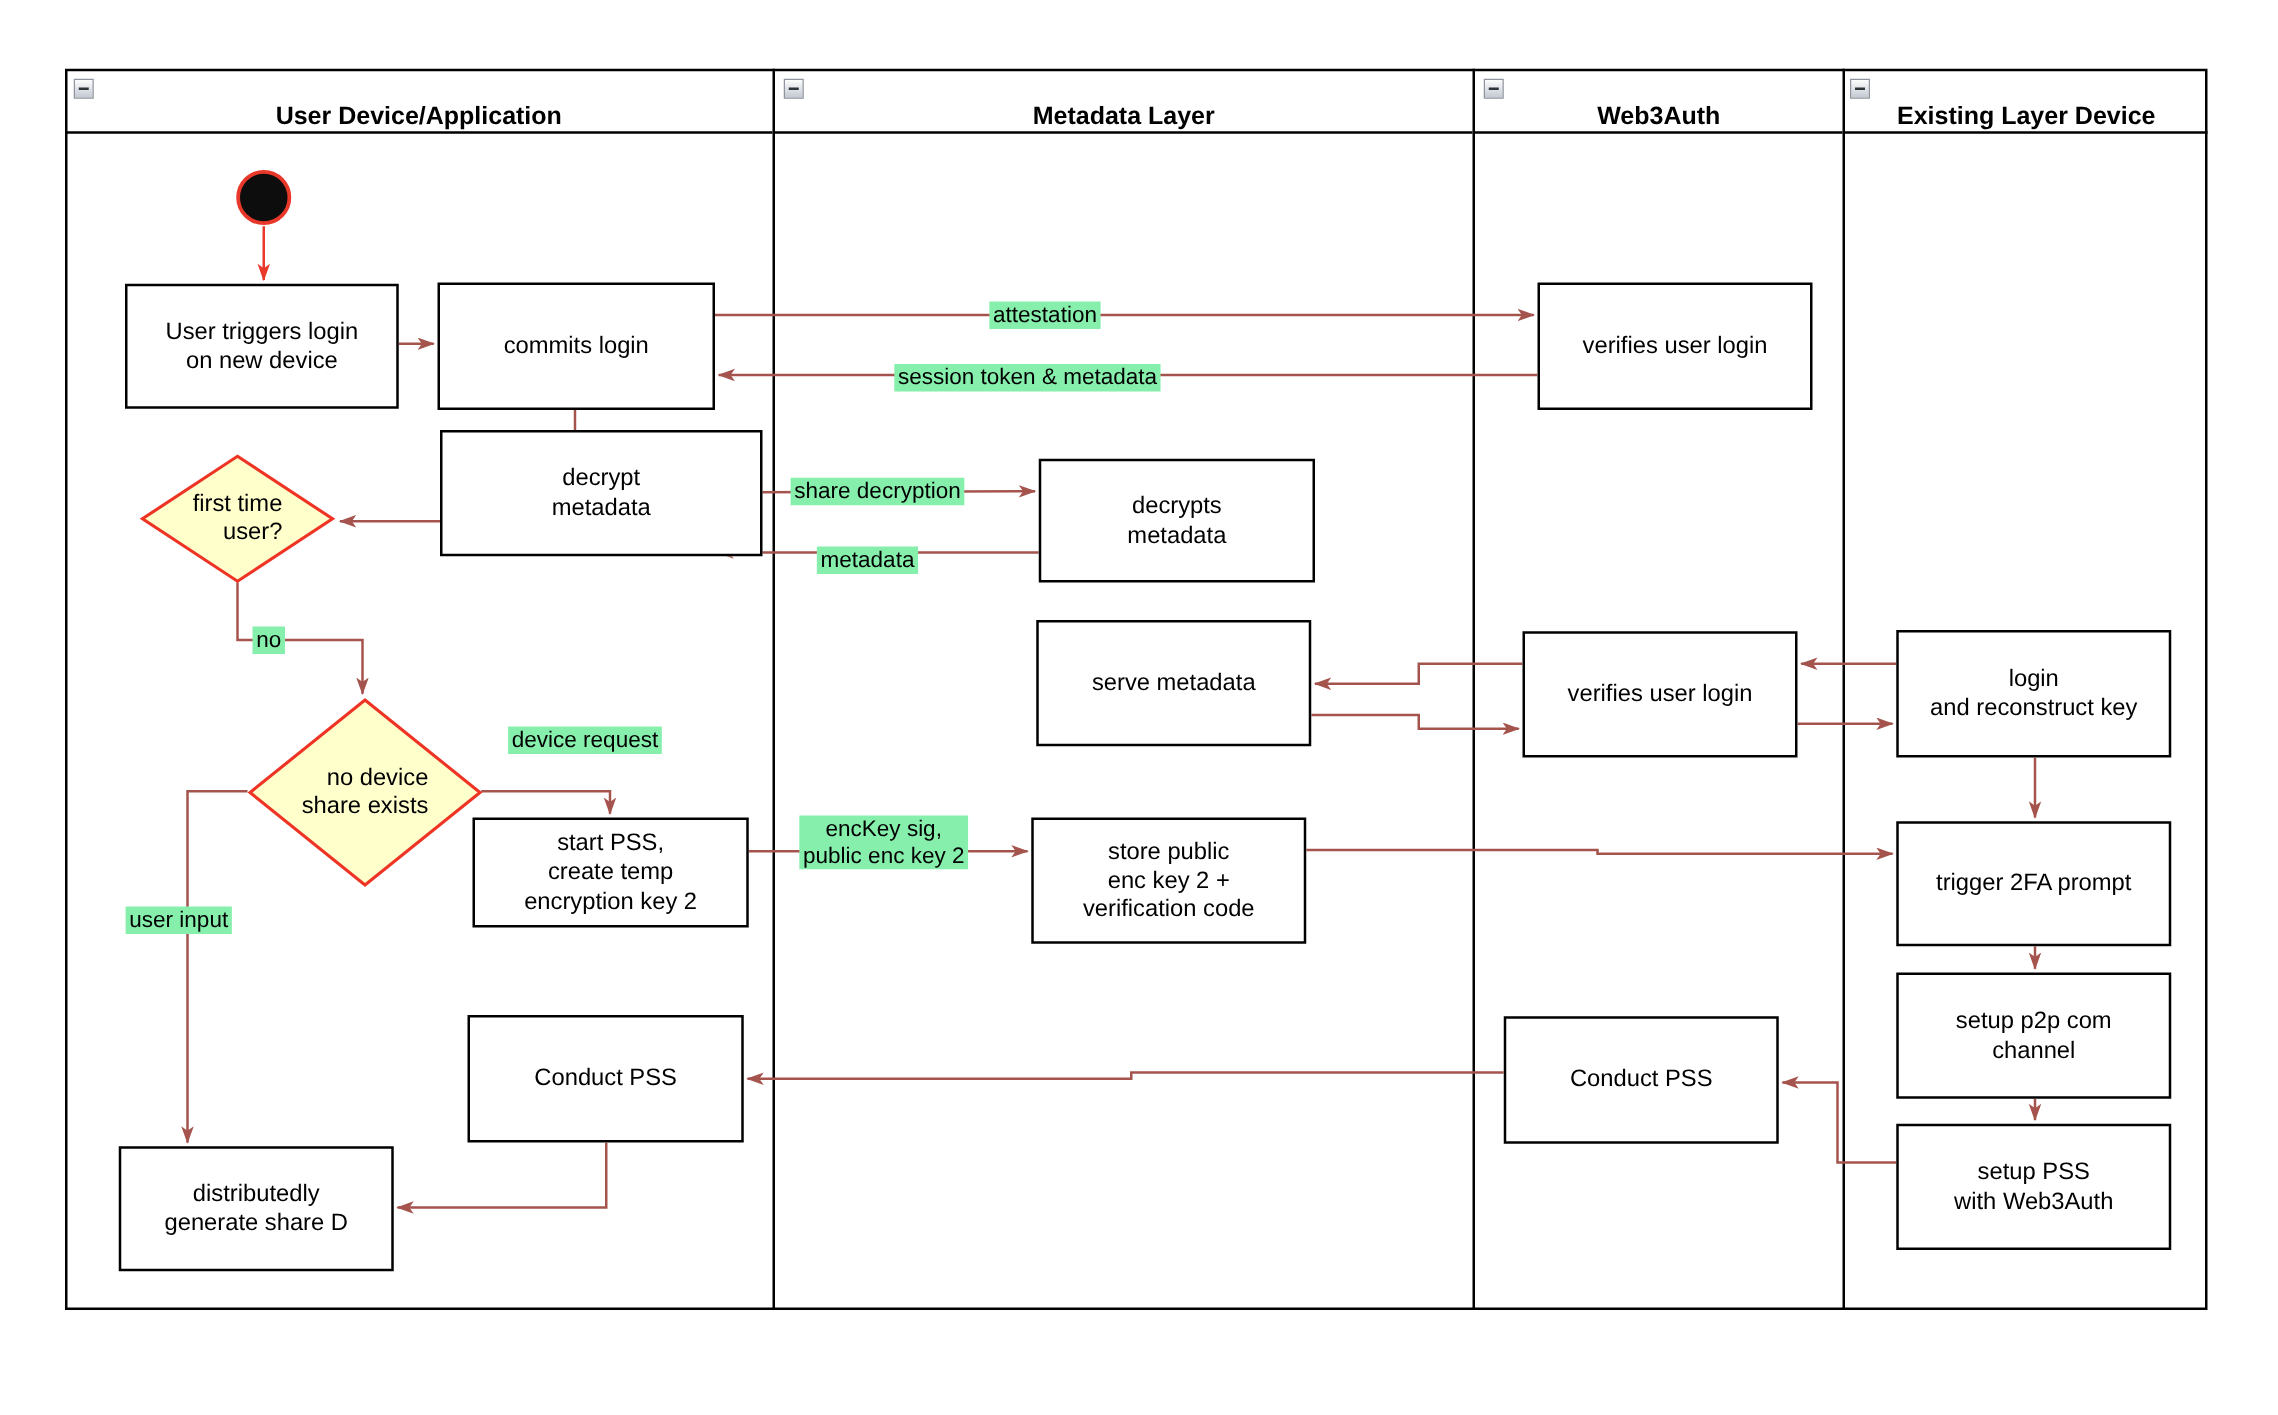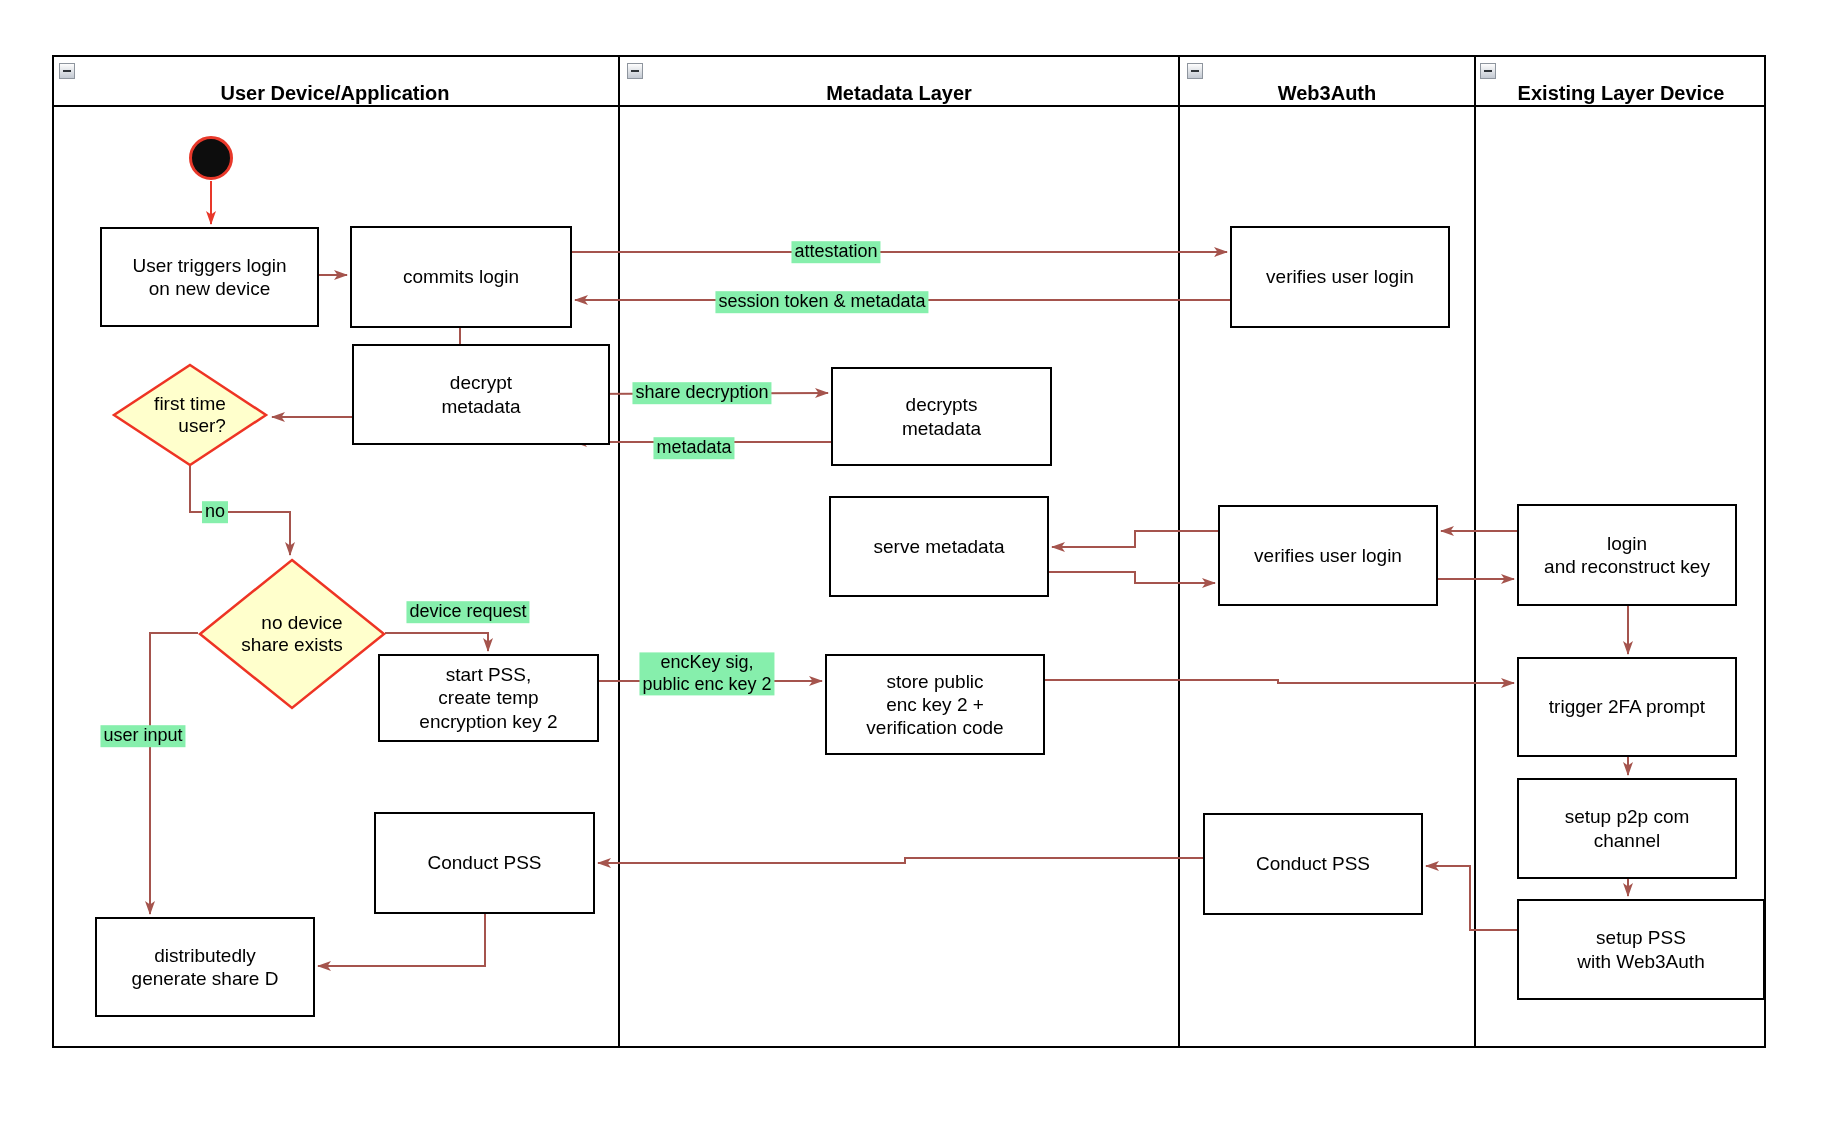--- a/index.html
+++ b/index.html
@@ -112,21 +112,21 @@
 and reconstruct key</div>
 <div class="node" style="left:378px;top:654px;width:221px;height:88px;">start PSS,
 create temp
 encryption key 2</div>
 <div class="node" style="left:825px;top:654px;width:220px;height:101px;">store public
 enc key 2 +
 verification code</div>
 <div class="node" style="left:1517px;top:657px;width:220px;height:100px;">trigger 2FA prompt</div>
 <div class="node" style="left:1517px;top:778px;width:220px;height:101px;">setup p2p com
 channel</div>
-<div class="node" style="left:1517px;top:899px;width:248px;height:101px;">setup PSS
+<div class="node" style="left:1517px;top:899px;width:220px;height:101px;">setup PSS
 with Web3Auth</div>
 <div class="node" style="left:374px;top:812px;width:221px;height:102px;">Conduct PSS</div>
 <div class="node" style="left:1203px;top:813px;width:220px;height:102px;">Conduct PSS</div>
 <div class="node" style="left:95px;top:917px;width:220px;height:100px;">distributedly
 generate share D</div>
 
 <div class="diamond" style="left:112px;top:363px;width:156px;height:104px;">
   <svg viewBox="0 0 156 104">
       <polygon points="78,2 154,52 78,102 2,52"></polygon>
     </svg>
@@ -139,16 +139,16 @@
     </svg>
   <span class="dtext">no device
 share exists</span>
 </div>
 
 <div class="elabel" style="left:836px;top:252px;">attestation</div>
 <div class="elabel" style="left:822px;top:302px;">session token &amp; metadata</div>
 <div class="elabel" style="left:702px;top:393px;">share decryption</div>
 <div class="elabel" style="left:694px;top:448px;">metadata</div>
 <div class="elabel" style="left:215px;top:512px;">no</div>
-<div class="elabel" style="left:468px;top:612px;">device request</div>
+<div class="elabel" style="left:468px;top:592px;">device request</div>
 <div class="elabel" style="left:143px;top:736px;">user input</div>
 <div class="elabel" style="left:707px;top:674px;">encKey sig,
 public enc key 2</div>
 
 </body></html>

